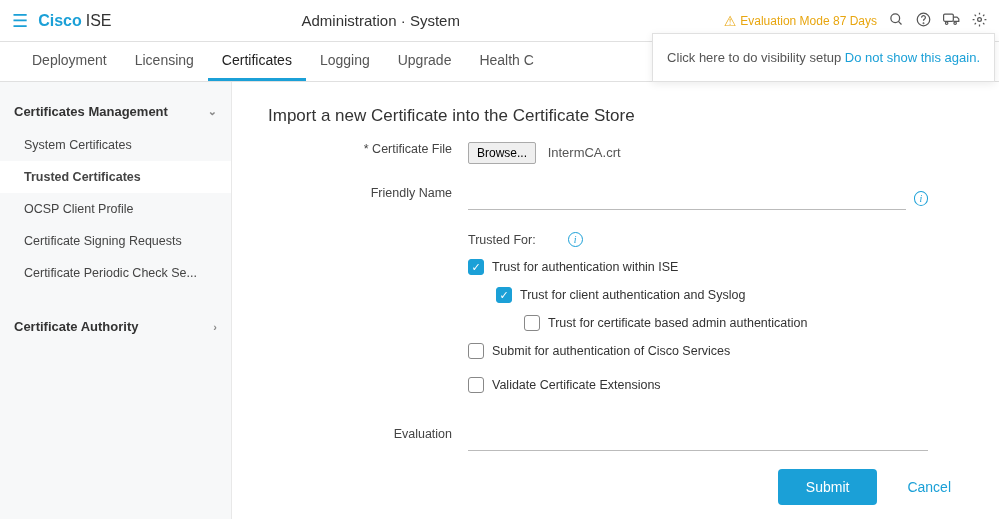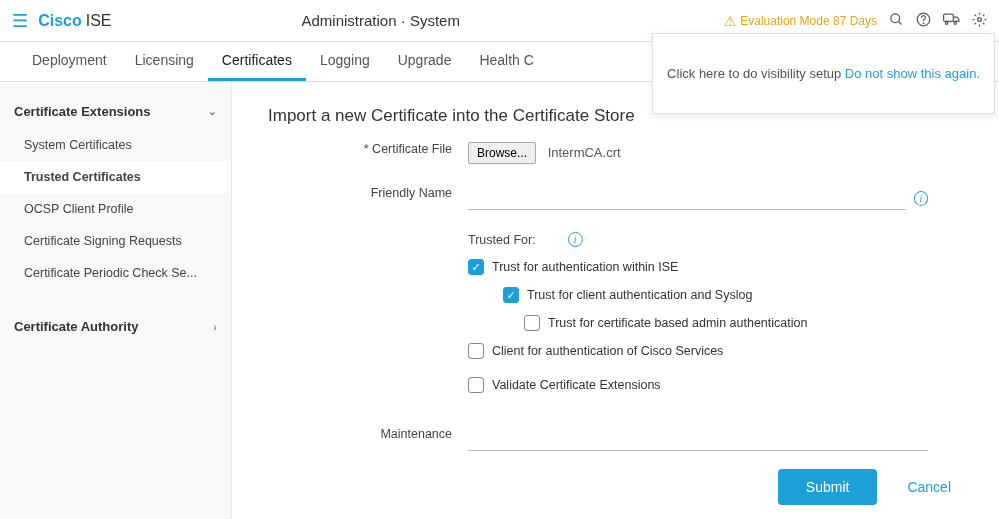--- a/index.html
+++ b/index.html
@@ -15,21 +15,21 @@
   .eval-mode { color: #e8a610; font-size: 12px; display: flex; align-items: center; gap: 4px; }
   .eval-warning { font-size: 14px; }
   .hdr-icon { color: #555; font-size: 15px; cursor: pointer; }
   
   
   .tab-bar { display: flex; gap: 0; padding: 0 18px; border-bottom: 1px solid #e0e0e0; height: 40px; align-items: flex-end; }
   .tab { padding: 10px 14px 10px; color: #555; font-size: 14px; cursor: pointer; border-bottom: 3px solid transparent; }
   .tab.active { color: #222; border-bottom-color: #1ba0d7; font-weight: 500; }
   
   
-  .notification { position: absolute; top: 33px; right: 4px; background: #fff; border: 1px solid #e0e0e0; box-shadow: 0 2px 8px rgba(0,0,0,0.08); padding: 32px 14px; font-size: 13px; color: #555; z-index: 10; white-space: nowrap; }
+  .notification { position: absolute; top: 33px; right: 4px; background: #fff; border: 1px solid #e0e0e0; box-shadow: 0 2px 8px rgba(0,0,0,0.08); padding: 16px 14px; font-size: 13px; color: #555; z-index: 10; white-space: nowrap; }
   .notification::before { content: ''; position: absolute; top: -8px; right: 42px; border: 8px solid transparent; border-bottom-color: #fff; }
   .notification a { color: #1ba0d7; text-decoration: none; cursor: pointer; }
   
   
   .layout { display: flex; height: calc(100% - 82px); }
   .sidebar { width: 232px; background: #f7f8f9; border-right: 1px solid #e8e8e8; padding-top: 10px; }
   .side-group { display: flex; justify-content: space-between; align-items: center; padding: 12px 14px 10px; font-size: 13px; font-weight: 600; color: #333; cursor: pointer; }
   .chevron { font-size: 11px; color: #888; }
   .side-item { padding: 9px 14px 9px 24px; font-size: 12.5px; color: #444; cursor: pointer; }
   .side-item.active { background: #fff; font-weight: 600; }
@@ -48,21 +48,21 @@
   .text-input { width: 100%; border: none; border-bottom: 1px solid #bbb; padding: 4px 2px; font-size: 13px; background: transparent; outline: none; }
   .info-icon { color: #1ba0d7; font-size: 14px; margin-left: 8px; border: 1.5px solid #1ba0d7; border-radius: 50%; width: 15px; height: 15px; display: inline-flex; align-items: center; justify-content: center; font-style: italic; font-family: serif; font-size: 10px; }
   
   .section-label { font-size: 12.5px; color: #444; margin-bottom: 12px; display: flex; align-items: center; gap: 24px; }
   
   .cbx-row { display: flex; align-items: center; gap: 8px; margin-bottom: 12px; }
   .cbx { width: 16px; height: 16px; border: 1.5px solid #888; border-radius: 3px; display: inline-flex; align-items: center; justify-content: center; cursor: pointer; flex-shrink: 0; }
   .cbx.checked { background: #1ba0d7; border-color: #1ba0d7; }
   .cbx.checked::after { content: '✓'; color: #fff; font-size: 11px; line-height: 1; }
   .cbx-label { font-size: 12.5px; color: #333; }
-  .indent1 { margin-left: 35px; }
+  .indent1 { margin-left: 28px; }
   .indent2 { margin-left: 56px; }
   
   .footer-btns { position: absolute; bottom: 14px; right: 48px; display: flex; gap: 30px; align-items: center; }
   .btn-primary { background: #1ba0d7; color: #fff; border: none; border-radius: 4px; padding: 10px 28px; font-size: 14px; cursor: pointer; }
   .btn-link { color: #1ba0d7; font-size: 14px; cursor: pointer; }
 </style>
 </head>
 <body>
 
 <div class="header">
@@ -114,21 +114,21 @@
   <div class="tab">Licensing</div>
   <div class="tab active">Certificates</div>
   <div class="tab">Logging</div>
   <div class="tab">Upgrade</div>
   <div class="tab">Health C</div>
 </div>
 
 <div class="layout">
   <div class="sidebar">
     <div class="side-group">
-      <span>Certificate Extensions</span>
+      <span>Certificates Management</span>
       <span class="chevron">⌄</span>
     </div>
     <div class="side-item">System Certificates</div>
     <div class="side-item active">Trusted Certificates</div>
     <div class="side-item">OCSP Client Profile</div>
     <div class="side-item">Certificate Signing Requests</div>
     <div class="side-item">Certificate Periodic Check Se...</div>
     <div class="side-group" style="margin-top:18px">
       <span>Certificate Authority</span>
       <span class="chevron">›</span>
@@ -169,31 +169,31 @@
         <div class="cbx-row indent1">
           <span class="cbx checked"></span>
           <span class="cbx-label">Trust for client authentication and Syslog</span>
         </div>
         <div class="cbx-row indent2">
           <span class="cbx"></span>
           <span class="cbx-label">Trust for certificate based admin authentication</span>
         </div>
         <div class="cbx-row">
           <span class="cbx"></span>
-          <span class="cbx-label">Client for authentication of Cisco Services</span>
+          <span class="cbx-label">Submit for authentication of Cisco Services</span>
         </div>
         <div class="cbx-row" style="margin-top:18px">
           <span class="cbx"></span>
           <span class="cbx-label">Validate Certificate Extensions</span>
         </div>
       </div>
     </div>
 
     <div class="form-row" style="margin-top:16px">
-      <div class="form-label">Maintenance</div>
+      <div class="form-label">Evaluation</div>
       <div class="form-control">
         <input class="text-input" type="text" value="" style="">
       </div>
     </div>
 
     <div class="footer-btns">
       <button class="btn-primary">Submit</button>
       <span class="btn-link">Cancel</span>
     </div>
   </div>

